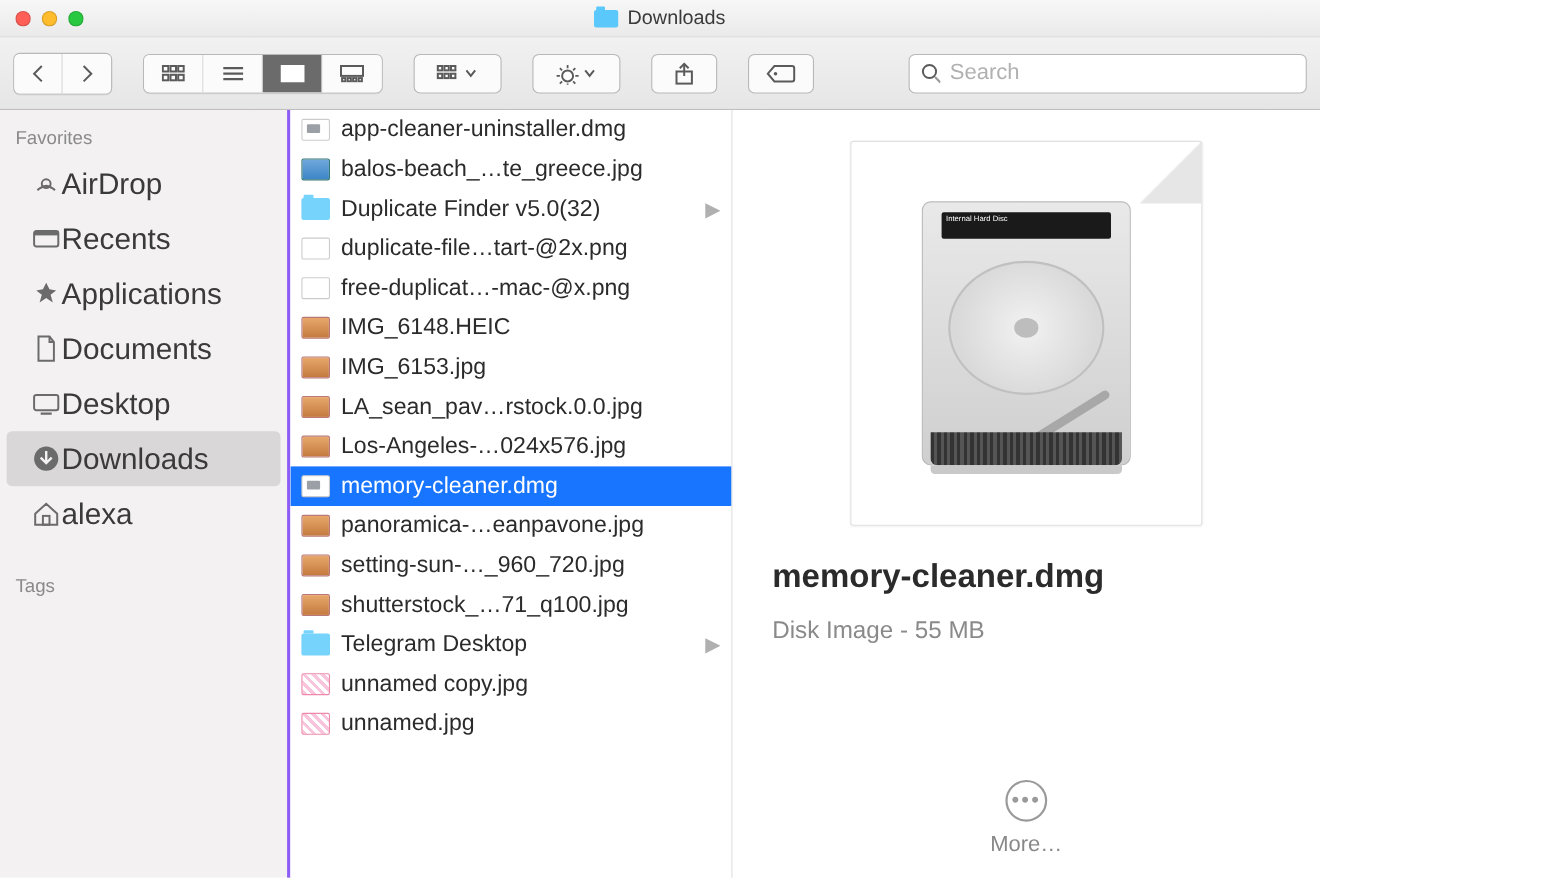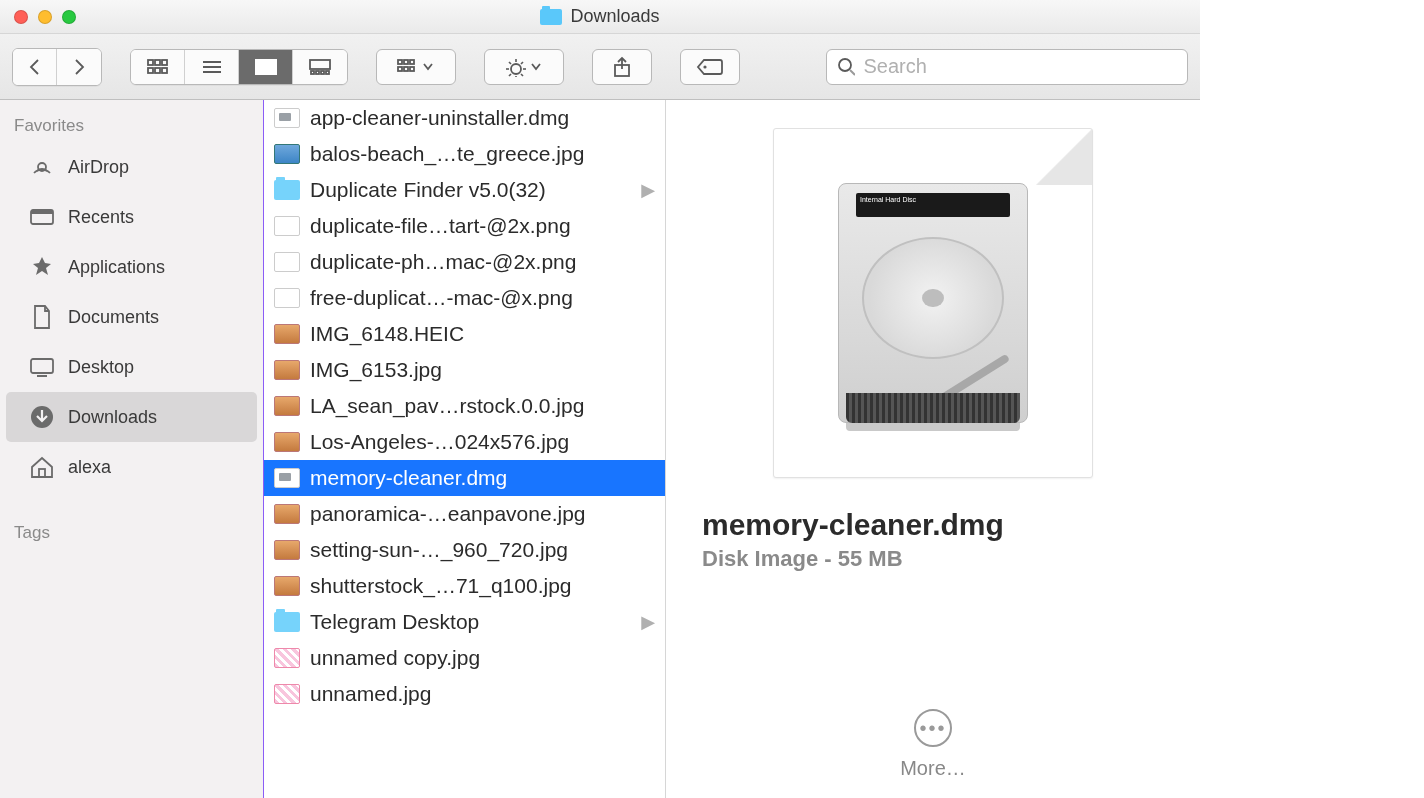--- a/index.html
+++ b/index.html
@@ -26,23 +26,23 @@
 .nav-seg{display:flex;}
 .nav-seg .btn{width:44px;height:36px;}
 .search-field{ flex:1; background:#fff; border:1px solid #b8b8b8; border-radius:6px; height:36px; display:flex; align-items:center; padding:0 10px; gap:8px; margin-left:58px;}
 .search-field input{border:none;outline:none;font-size:20px;color:#333;background:transparent;width:100%;}
 .search-field input::placeholder{color:#b0b0b0;}
 
 
 .body { flex:1; display:flex; min-height:0;}
 
 
-.sidebar{ width:264px; background:#f3f1f2; border-right:1px solid #8b5cf6; padding-top:10px; overflow:hidden;}
+.sidebar{ width:264px; background:#f3f1f2; border-right:3px solid #8b5cf6; padding-top:10px; overflow:hidden;}
 .side-header{color:#8a8a8a;font-size:17px;padding:6px 14px 6px 14px;}
-.side-item{display:flex;align-items:center;gap:12px;height:50px;padding:0 14px 0 22px;font-size:18px;color:#3a3a3a;cursor:pointer;border-radius:5px;margin:0 6px;}
+.side-item{display:flex;align-items:center;height:50px;padding:0 14px 0 22px;font-size:27px;color:#3a3a3a;cursor:pointer;border-radius:5px;margin:0 6px;}
 .side-item.selected{background:#d9d7d8;}
 .side-glyph{width:28px;height:28px;display:flex;align-items:center;justify-content:center;color:#6b6b6b;flex-shrink:0;}
 
 
 .filecol{ width:402px; border-right:1px solid #d6d6d6; overflow-y:auto; background:#fff;}
 .row{display:flex;align-items:center;height:36px;padding:0 10px;gap:10px;font-size:21px;color:#2b2b2b;cursor:pointer;white-space:nowrap;}
 .row.selected{background:#1875ff;color:#fff;}
 .row .thumb{width:26px;height:20px;flex-shrink:0;border-radius:2px;}
 .thumb.dmg{background:#fff;border:1px solid #ccc;position:relative;}
 .thumb.dmg::after{content:"";position:absolute;left:4px;top:4px;width:12px;height:8px;background:#9aa0a6;border-radius:1px;}
@@ -61,21 +61,21 @@
 .hdd{width:190px;height:240px;position:relative;}
 .hdd-body{position:absolute;inset:0;background:linear-gradient(#e9e9e9,#cfcfcf);border:1px solid #b8b8b8;border-radius:8px;}
 .hdd-label{position:absolute;top:10px;left:18px;right:18px;height:24px;background:#1a1a1a;border-radius:2px;color:#fff;font-size:7px;padding:3px 4px;}
 .hdd-disc{position:absolute;top:54px;left:24px;right:24px;bottom:64px;border:2px solid #c0c0c0;border-radius:50%;background:radial-gradient(circle,#f2f2f2 0%,#d9d9d9 70%);}
 .hdd-disc::after{content:"";position:absolute;top:42%;left:42%;width:16%;height:16%;border-radius:50%;background:#bdbdbd;}
 .hdd-arm{position:absolute;bottom:62px;right:20px;width:90px;height:8px;background:#a8a8a8;transform-origin:right center;transform:rotate(-32deg);border-radius:4px;}
 .hdd-base{position:absolute;bottom:0;left:8px;right:8px;height:30px;background:repeating-linear-gradient(90deg,#333,#333 3px,#555 3px,#555 6px);border-radius:0 0 6px 6px;}
 .hdd-feet{position:absolute;bottom:-8px;left:8px;right:8px;height:8px;background:#c9c9c9;border-radius:0 0 4px 4px;}
 
 .pv-title{font-size:30px;font-weight:700;color:#2b2b2b;margin-top:30px;align-self:flex-start;margin-left:8px;}
-.pv-sub{font-size:22px;color:#8a8a8a;margin-top:4px;align-self:flex-start;margin-left:8px;font-weight:bold;}
+.pv-sub{font-size:22px;color:#8a8a8a;margin-top:18px;align-self:flex-start;margin-left:8px;}
 .more-wrap{margin-top:auto;display:flex;flex-direction:column;align-items:center;gap:10px;padding-bottom:6px;}
 .more-circle{width:38px;height:38px;border:2px solid #9a9a9a;border-radius:50%;display:flex;align-items:center;justify-content:center;color:#9a9a9a;font-size:20px;letter-spacing:2px;cursor:pointer;}
 .more-label{color:#888;font-size:20px;}
 
 
 svg{display:block;}
 .icon-stroke{stroke:#5a5a5a;stroke-width:1.8;fill:none;}
 </style>
 </head>
 <body>
@@ -297,24 +297,20 @@
             <span class="thumb folder"></span>
             <span>Duplicate Finder v5.0(32)</span>
             <span class="chev">▶</span>
           </div>
           <div class="row">
             <span class="thumb png"></span>
             <span>duplicate-file…tart-@2x.png</span>
           </div>
           <div class="row">
             <span class="thumb png"></span>
-            <span>duplicate-ph…mac-@2x.png</span>
-          </div>
-          <div class="row">
-            <span class="thumb png"></span>
             <span>free-duplicat…-mac-@x.png</span>
           </div>
           <div class="row">
             <span class="thumb img"></span>
             <span>IMG_6148.HEIC</span>
           </div>
           <div class="row">
             <span class="thumb img"></span>
             <span>IMG_6153.jpg</span>
           </div>

